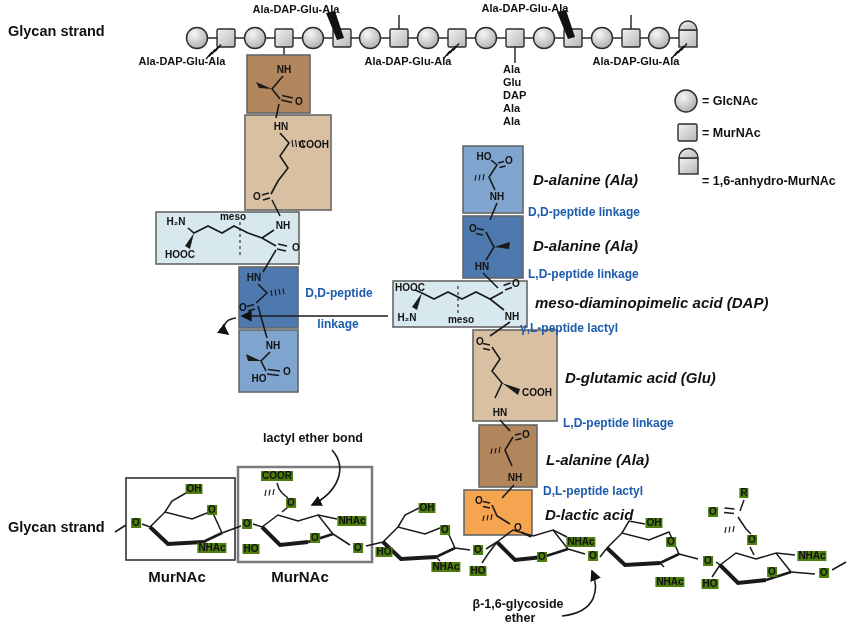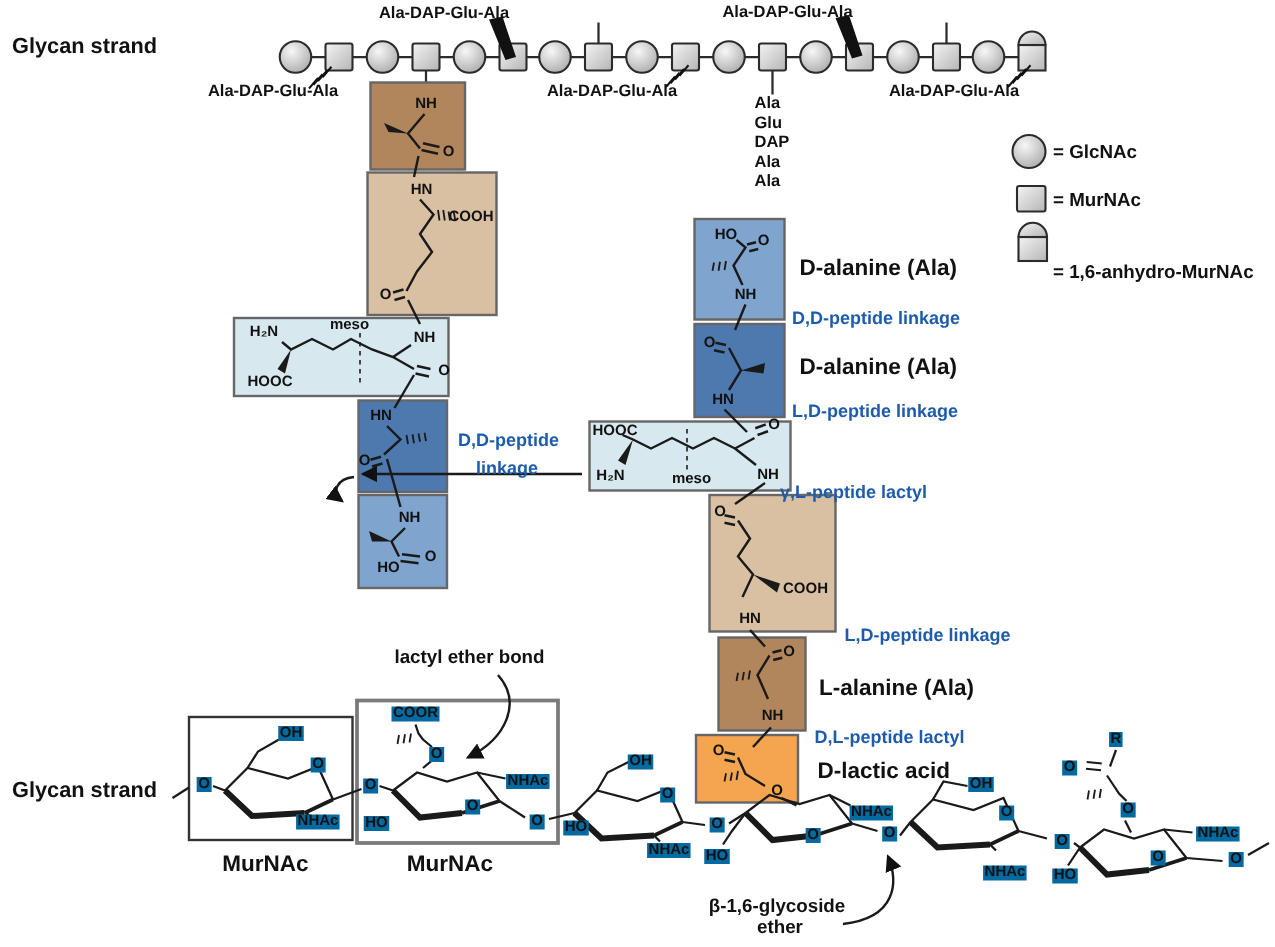--- a/index.html
+++ b/index.html
@@ -2,25 +2,25 @@
 <html><head>
 <meta charset="utf-8">
 <style>
   html,body{margin:0;padding:0;background:#fff;}
   #stage{position:relative;width:850px;height:631px;background:#fff;overflow:hidden;
          font-family:"Liberation Sans","DejaVu Sans",sans-serif;}
   #base{position:absolute;left:0;top:0;}
   .lbl{position:absolute;transform:translate(-50%,-50%);white-space:nowrap;font-weight:bold;color:#111;}
   .la{transform:translate(0,-50%);}            
   .atom{font-size:10px;line-height:1;}
-  .atom.bg{background:#0369a1;padding:0 1px;text-align:center;}
+  .atom.bg{background:#4d7c0f;padding:0 1px;text-align:center;}
   .tag{font-size:11px;}
   .stem{font-size:11px;text-align:center;}
   .section{font-size:14.5px;}
-  .res{font-size:15px;}
+  .res{font-size:15px;font-style:italic;}
   .blue{color:#1d5cad;}
   .link{font-size:12px;}
   .legend{font-size:12.5px;}
   .sugar{font-size:15px;}
   .anno{font-size:12.5px;}
 </style>
 </head>
 <body>
 
 <div id="stage">
@@ -307,31 +307,33 @@
 <div class="lbl la stem" style="left:503px;top:95px">DAP</div>
 <div class="lbl la stem" style="left:503px;top:108px">Ala</div>
 <div class="lbl la stem" style="left:503px;top:121px">Ala</div>
 
 <div class="lbl la legend" style="left:702px;top:101px">= GlcNAc</div>
 <div class="lbl la legend" style="left:702px;top:133px">= MurNAc</div>
 <div class="lbl la legend" style="left:702px;top:181px">= 1,6-anhydro-MurNAc</div>
 
 <div class="lbl la res" style="left:533px;top:179px">D-alanine (Ala)</div>
 <div class="lbl la res" style="left:533px;top:245px">D-alanine (Ala)</div>
+<div class="lbl la res" style="left:535px;top:302px">meso-diaminopimelic acid (DAP)</div>
+<div class="lbl la res" style="left:565px;top:377px">D-glutamic acid (Glu)</div>
 <div class="lbl la res" style="left:546px;top:459px">L-alanine (Ala)</div>
 <div class="lbl la res" style="left:545px;top:514px">D-lactic acid</div>
 
 <div class="lbl la link blue" style="left:528px;top:212px">D,D-peptide linkage</div>
 <div class="lbl la link blue" style="left:528px;top:274px">L,D-peptide linkage</div>
 <div class="lbl la link blue" style="left:520px;top:328px">γ,L-peptide lactyl</div>
 <div class="lbl la link blue" style="left:563px;top:423px">L,D-peptide linkage</div>
 <div class="lbl la link blue" style="left:543px;top:491px">D,L-peptide lactyl</div>
 
 <div class="lbl link blue" style="left:339px;top:293px">D,D-peptide</div>
-<div class="lbl link blue" style="left:338px;top:312px">linkage</div>
+<div class="lbl link blue" style="left:338px;top:324px">linkage</div>
 
 <div class="lbl sugar" style="left:177px;top:576px">MurNAc</div>
 <div class="lbl sugar" style="left:300px;top:576px">MurNAc</div>
 <div class="lbl anno" style="left:313px;top:438px">lactyl ether bond</div>
 <div class="lbl anno" style="left:518px;top:604px">β-1,6-glycoside</div>
 <div class="lbl anno" style="left:520px;top:618px">ether</div>
 
 <div class="lbl atom" style="left:284px;top:70px">NH</div>
 <div class="lbl atom" style="left:299px;top:102px">O</div>
 <div class="lbl atom" style="left:281px;top:127px">HN</div>

